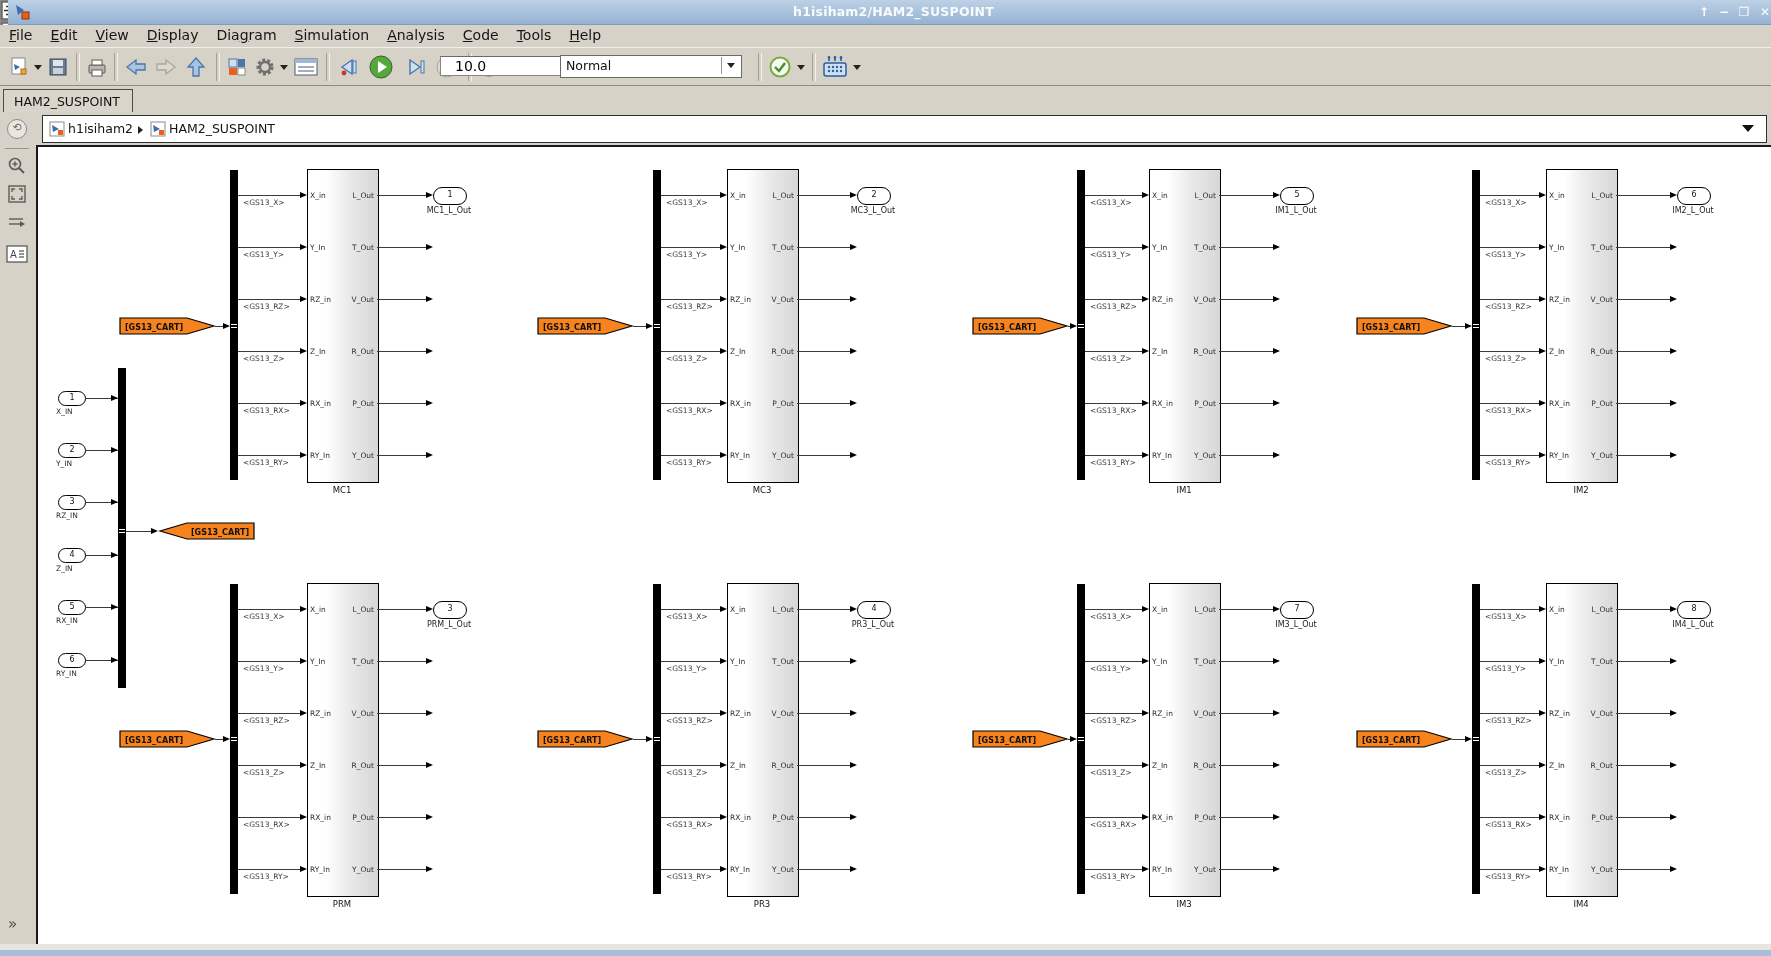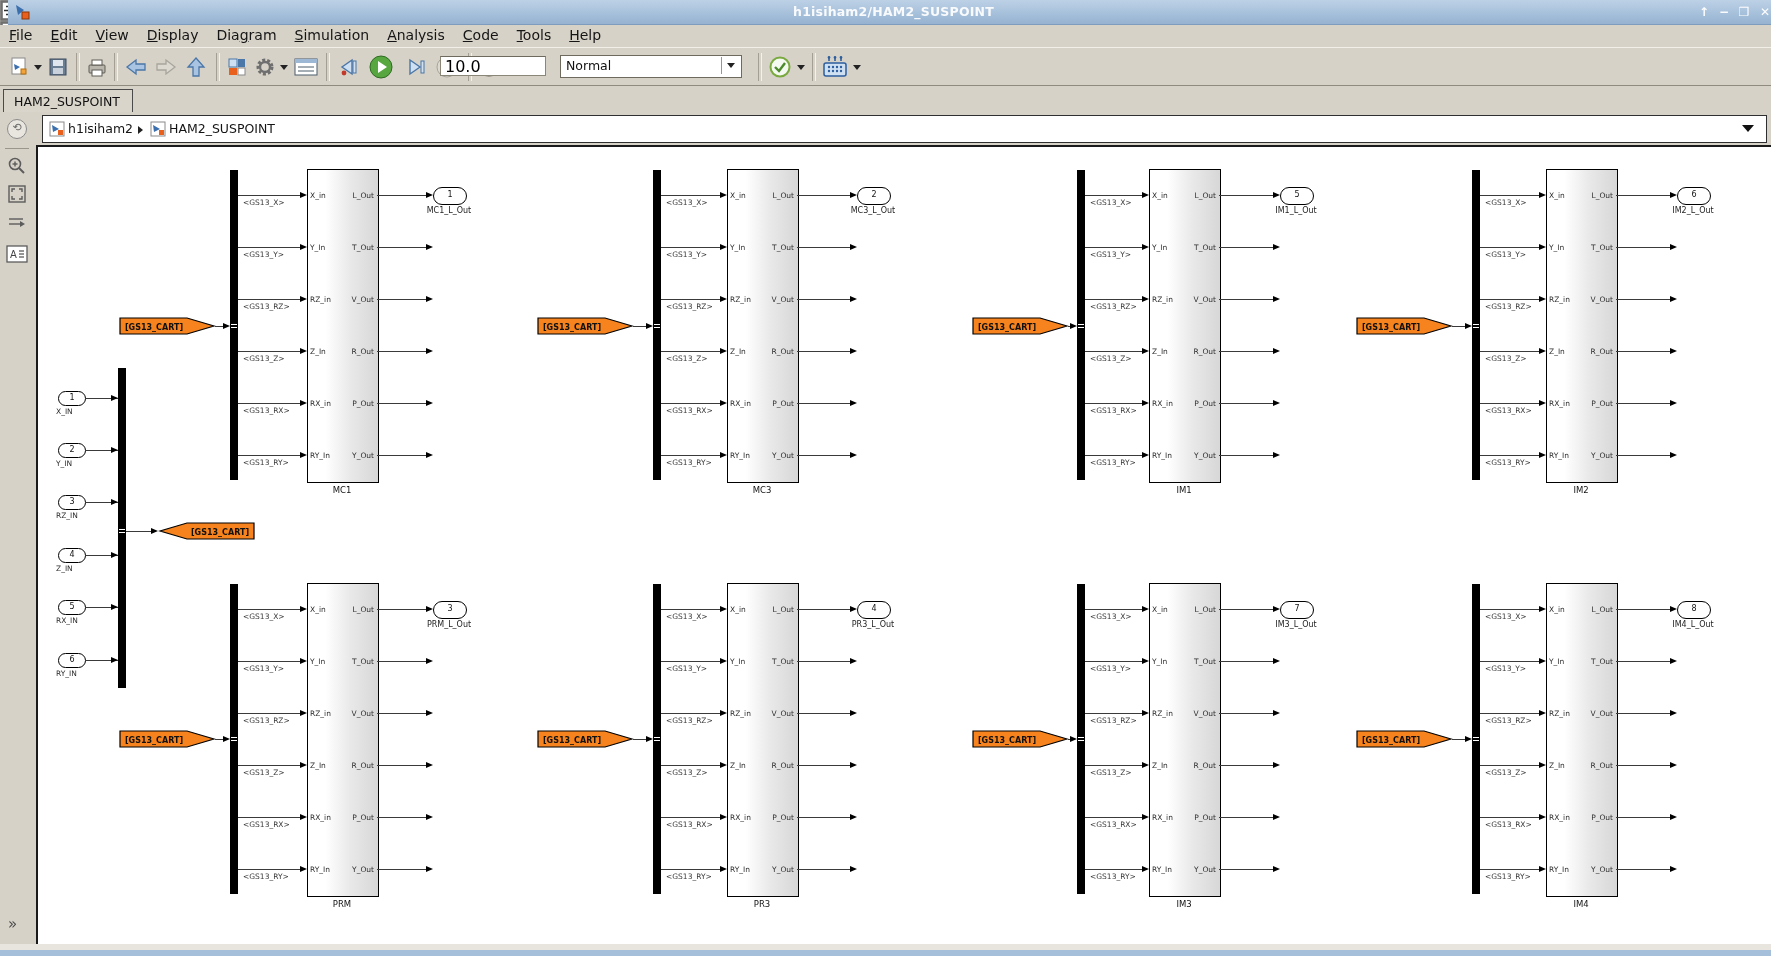--- a/index.html
+++ b/index.html
@@ -17,22 +17,22 @@
   #menubar{left:0;top:25px;width:1771px;height:22px;background:#d6d2c8;}
   .menu-item{display:inline-block;padding:2px 9px 0 9px;font-size:14px;color:#151515;height:20px;}
   .menu-item u{text-decoration:underline;}
   #toolbar{left:0;top:47px;width:1771px;height:38px;background:#d6d2c8;
     border-top:1px solid #f2efe9;}
   .tbtn{top:6px;height:26px;display:flex;align-items:center;justify-content:center;}
   .tsep{top:5px;width:2px;height:28px;border-left:1px solid #a59f93;border-right:1px solid #f4f1ea;}
   .dda{width:0;height:0;border-left:4px solid transparent;border-right:4px solid transparent;
     border-top:5px solid #222;}
   #sim-time{left:440px;top:8px;width:96px;height:18px;border:1px solid #8a8678;
-    border-top-color:#6e6a5e;background:#fff;font-size:16px;font-family:"DejaVu Sans",sans-serif;
-    padding:0 4px;}
+    border-top-color:#6e6a5e;background:#fff;font-size:14px;font-family:"DejaVu Sans",sans-serif;
+    padding:0 14px;}
   #mode-select{left:560px;top:7px;width:180px;height:21px;background:#fff;border:1px solid #6e6a5e;}
   #mode-select .val{position:absolute;left:5px;top:2px;font-size:12.5px;color:#111;}
   #mode-select .btn{position:absolute;right:1px;top:1px;width:18px;height:17px;background:#fff;
     border-left:1px solid #9a968a;display:flex;align-items:center;justify-content:center;}
   
   #tabstrip{left:0;top:85px;width:1771px;height:27px;background:#d6d2c8;
     border-top:1px solid #8f8b7f;}
   #tab-active{left:3px;top:3px;height:24px;background:#d9d5cb;border:1px solid #4a4a4a;
     border-bottom:none;padding:4px 12px 0 10px;font-size:12.5px;color:#111;}
   

